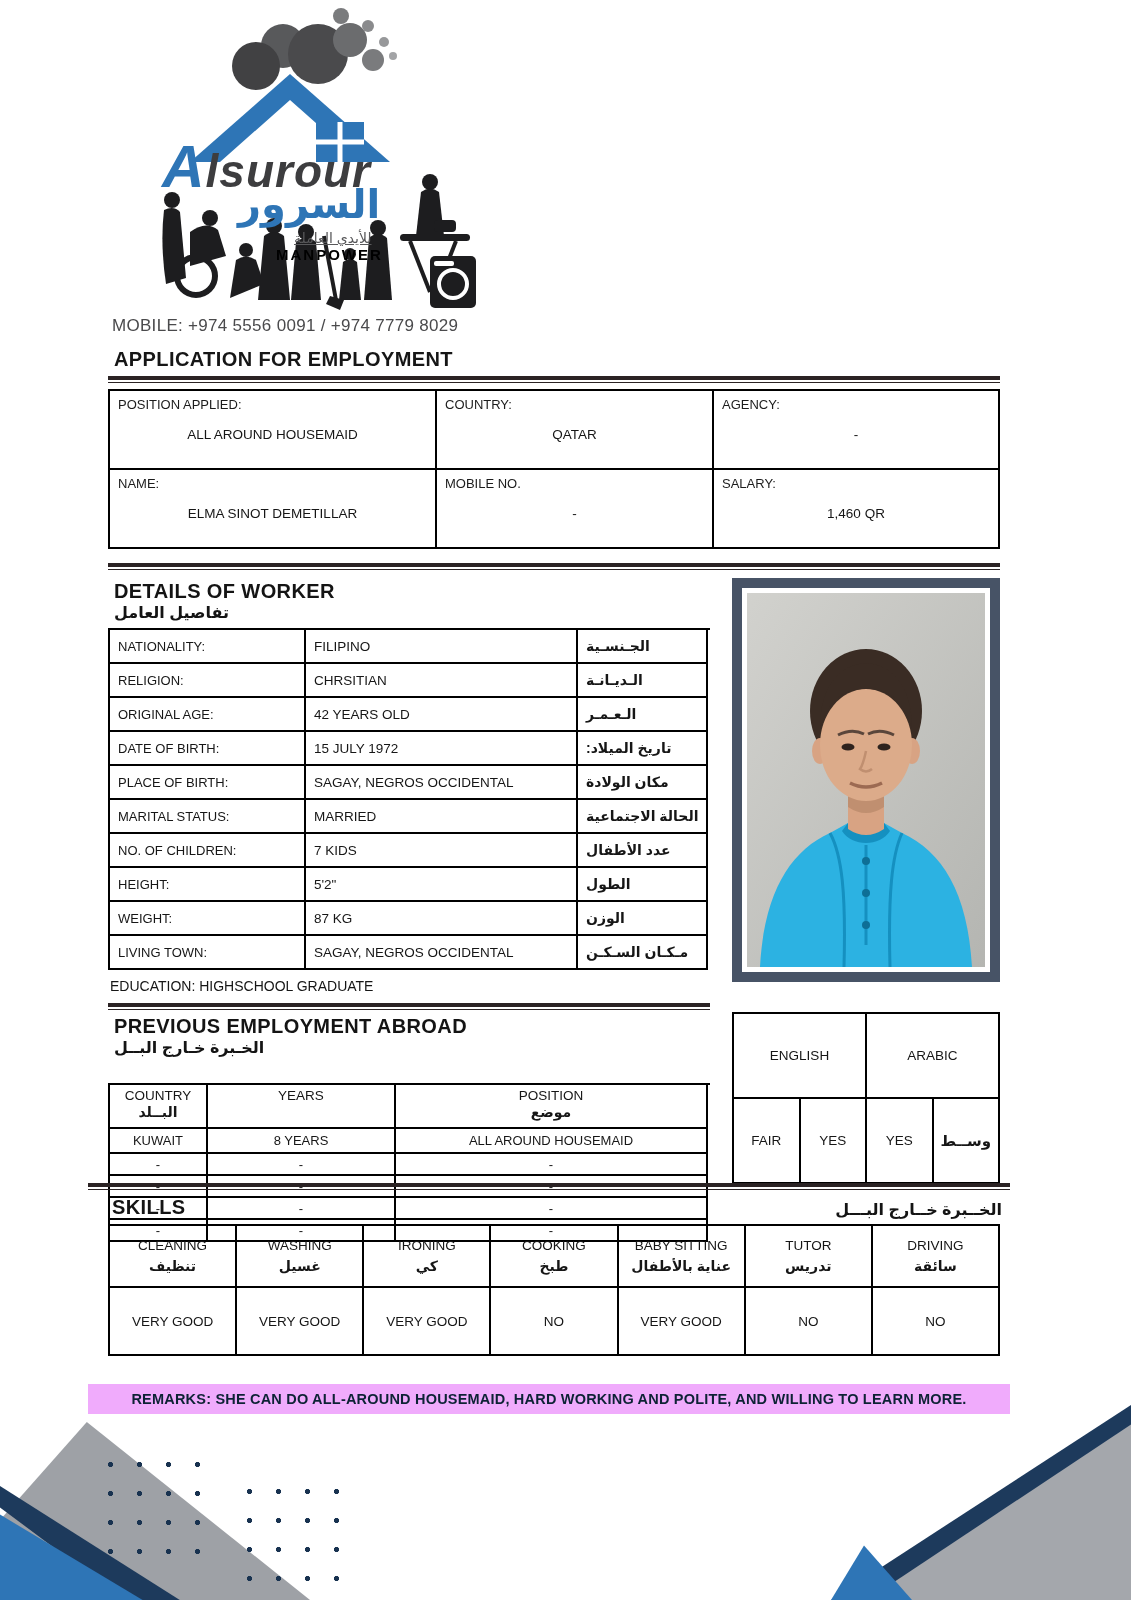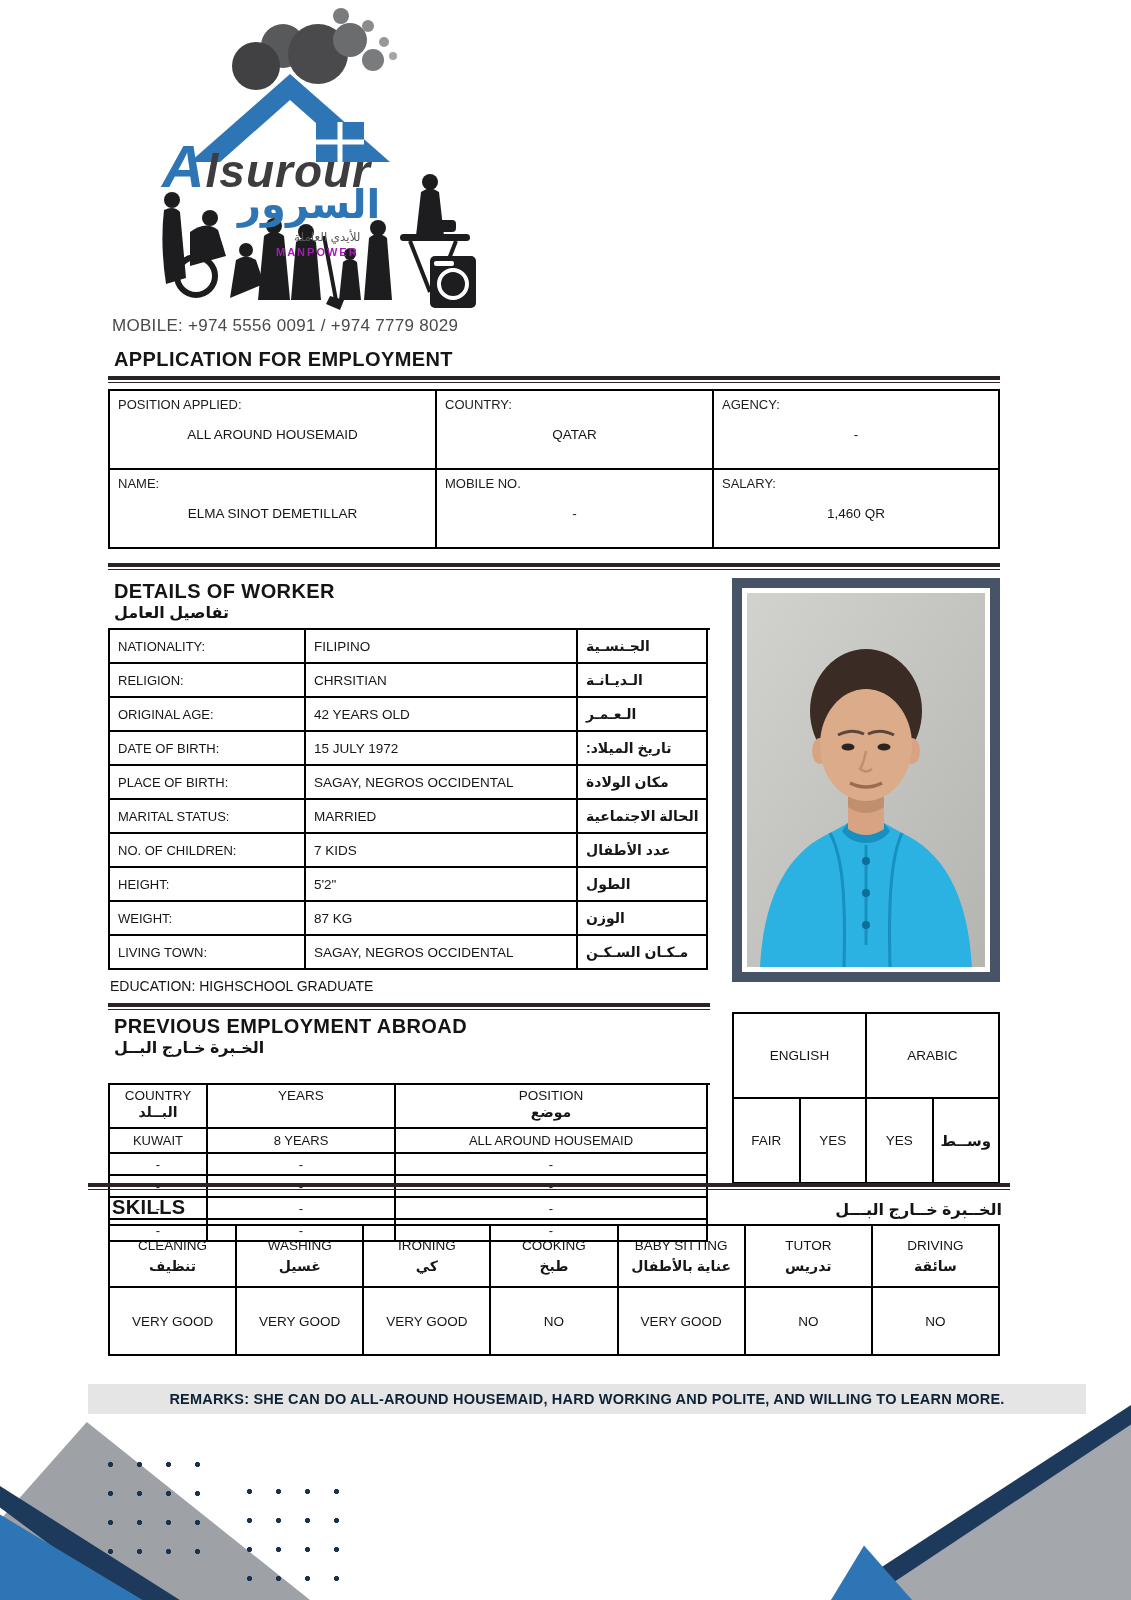--- a/index.html
+++ b/index.html
@@ -9,22 +9,22 @@
     background: #ffffff; overflow: hidden;
     font-family: "Liberation Sans", "DejaVu Sans", sans-serif; color: #161616;
   }
 
   
   .logo-area { position: absolute; left: 78px; top: 4px; width: 410px; height: 312px; }
   .logo-svg { position: absolute; inset: 0; width: 100%; height: 100%; }
   .brand { position: absolute; left: 84px; top: 134px; font-size: 46px; font-weight: 700; font-style: italic; color: #3d3d3f; line-height: 1; letter-spacing: 1px; }
   .brand::first-letter { color: #2e75b6; font-size: 1.28em; }
   .brand-ar { position: absolute; left: 160px; top: 180px; font-size: 40px; font-weight: 700; color: #2e75b6; line-height: 1; }
-  .tagline-ar { position: absolute; left: 216px; top: 226px; font-size: 12px; color: #58585a; }
-  .tagline { position: absolute; left: 198px; top: 242px; font-size: 11px; font-weight: 700; letter-spacing: 2px; color: #a21caf; }
+  .tagline-ar { position: absolute; left: 216px; top: 226px; font-size: 14px; color: #58585a; text-decoration: underline; }
+  .tagline { position: absolute; left: 198px; top: 242px; font-size: 15px; font-weight: 700; letter-spacing: 2px; color: #000000; }
 
   .mobile-line { position: absolute; left: 112px; top: 316px; font-size: 17px; color: #4a4a4c; letter-spacing: .3px; }
 
   
   .rule { border-top: 4px solid #2b2324; border-bottom: 1px solid #2b2324; height: 7px; }
   .section-title { font-size: 20px; font-weight: 700; color: #141414; letter-spacing: .4px; }
   .section-title-ar { font-size: 16px; font-weight: 700; color: #141414; direction: rtl; }
 
   
   .app-section { position: absolute; left: 108px; top: 348px; width: 892px; }
@@ -71,22 +71,22 @@
   .skills-heading-row { display: flex; justify-content: space-between; align-items: flex-end; padding: 6px 8px 5px 24px; }
   .skills-table { margin-left: 20px; width: 892px; border-left: 2px solid #000; border-top: 2px solid #000; }
   .sk-header, .sk-values { display: grid; grid-template-columns: repeat(7, 1fr); }
   .sk-hcell { border-right: 2px solid #000; border-bottom: 2px solid #000; min-height: 62px; display: flex; flex-direction: column; align-items: center; justify-content: center; gap: 5px; padding: 4px 2px; text-align: center; }
   .sk-en { font-size: 13.5px; }
   .sk-ar { font-size: 14px; font-weight: 700; direction: rtl; }
   .sk-vcell { border-right: 2px solid #000; border-bottom: 2px solid #000; height: 68px; display: flex; align-items: center; justify-content: center; font-size: 13.5px; }
 
   
   .remarks-bar {
-    position: absolute; left: 88px; top: 1384px; width: 998px;
-    background: #e5e5e5; color: #0d2235; font-weight: 700; font-size: 14.5px;
+    position: absolute; left: 88px; top: 1384px; width: 922px;
+    background: #f0abfc; color: #0d2235; font-weight: 700; font-size: 14.5px;
     text-align: center; padding: 7px 4px; letter-spacing: .2px;
   }
 
   
   .corner { position: absolute; bottom: 0; }
   .corner .tri { position: absolute; inset: 0; }
   .corner-left { left: 0; width: 310px; height: 178px; }
   .cl-gray { background: #9ea1a6; clip-path: polygon(28% 0, 100% 100%, 0 100%, 0 55%); }
   .cl-navy { background: #1d3a5c; clip-path: polygon(0 36%, 58% 100%, 40% 100%, 0 48%); }
   .cl-blue { background: #2e75b6; clip-path: polygon(0 52%, 46% 100%, 0 100%); }

